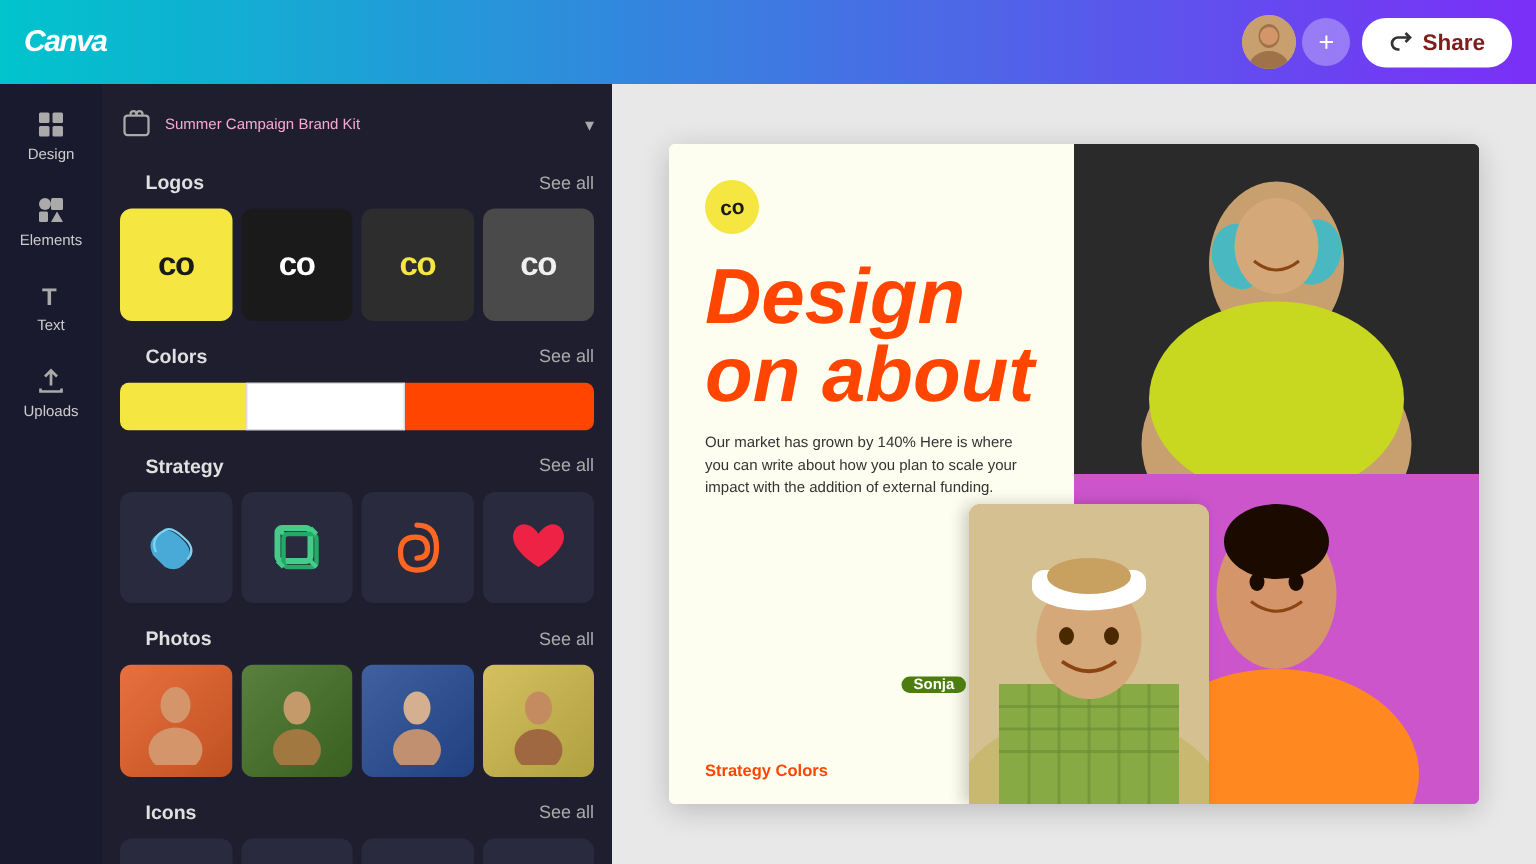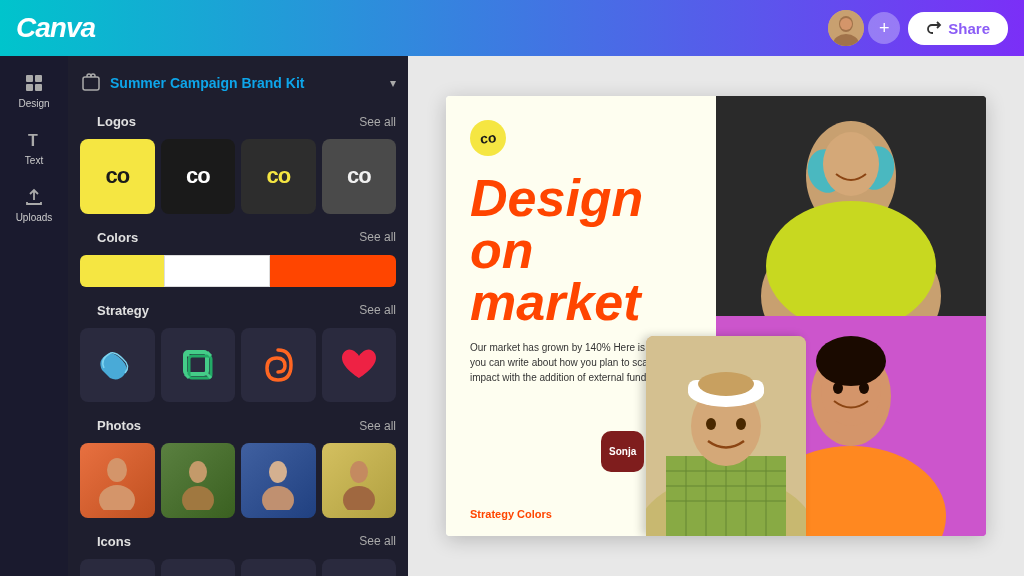--- a/index.html
+++ b/index.html
@@ -10,21 +10,21 @@
       height: 56px;
       background: linear-gradient(90deg, #00c4cc, #7b2ff7);
       display: flex;
       align-items: center;
       padding: 0 16px;
       justify-content: space-between;
       position: relative;
       z-index: 10;
     }
     .canva-logo {
-      font-size: 28px;
+      font-size: 20px;
       font-weight: bold;
       color: white;
       font-style: italic;
       letter-spacing: -1px;
     }
     .header-right {
       display: flex;
       align-items: center;
       gap: 8px;
     }
@@ -57,21 +57,21 @@
       align-items: center;
       justify-content: center;
     }
     .share-btn {
       background: white;
       border: none;
       border-radius: 16px;
       padding: 8px 18px;
       font-size: 15px;
       font-weight: 600;
-      color: #8b5cf6;
+      color: #7f1d1d;
       cursor: pointer;
       display: flex;
       align-items: center;
       gap: 6px;
     }
     .share-btn .share-icon-svg { width: 16px; height: 16px; }
 
     
     .main {
       display: flex;
@@ -132,23 +132,23 @@
       gap: 8px;
       margin-bottom: 16px;
       padding: 4px 0;
     }
     .brand-kit-icon {
       width: 22px;
       height: 22px;
       color: #aaa;
     }
     .brand-kit-name {
-      font-size: 14px;
-      font-weight: 700;
-      color: #0ea5e9;
+      font-size: 10px;
+      font-weight: 400;
+      color: #f9a8d4;
       flex: 1;
     }
     .chevron-icon { color: #aaa; font-size: 12px; }
 
     .section-header {
       display: flex;
       justify-content: space-between;
       align-items: center;
       margin-bottom: 10px;
     }
@@ -323,27 +323,27 @@
       bottom: 16px;
       left: 24px;
       font-size: 11px;
       font-weight: 600;
       color: #ff4500;
     }
 
     
     .sonja-tag {
       position: absolute;
-      background: #7f1d1d;
+      background: #4d7c0f;
       color: white;
       font-size: 10px;
       font-weight: 600;
-      padding: 15px 8px;
+      padding: 0 8px;
       border-radius: 10px;
-      bottom: 64px;
+      bottom: 74px;
       left: 155px;
       z-index: 5;
     }
 
     .canvas-top-right {
       grid-column: 2;
       grid-row: 1;
       background: #2a2a2a;
       overflow: hidden;
       position: relative;
@@ -427,20 +427,31 @@
           <rect x="11" y="2" width="7" height="7" rx="1"></rect>
           <rect x="2" y="11" width="7" height="7" rx="1"></rect>
           <rect x="11" y="11" width="7" height="7" rx="1"></rect>
         </svg>
       </div>
       <span class="icon-label">Design</span>
     </div>
     <div class="sidebar-icon-item">
       <div class="icon-shape">
         <svg width="20" height="20" viewBox="0 0 20 20" fill="currentColor">
+          <circle cx="6" cy="6" r="4"></circle>
+          <rect x="10" y="2" width="8" height="8" rx="1"></rect>
+          <polygon points="10,18 14,11 18,18"></polygon>
+          <rect x="2" y="11" width="6" height="7" rx="1"></rect>
+        </svg>
+      </div>
+      <span class="icon-label">Elements</span>
+    </div>
+    <div class="sidebar-icon-item">
+      <div class="icon-shape">
+        <svg width="20" height="20" viewBox="0 0 20 20" fill="currentColor">
           <text x="4" y="16" font-size="16" font-weight="bold">T</text>
         </svg>
       </div>
       <span class="icon-label">Text</span>
     </div>
     <div class="sidebar-icon-item">
       <div class="icon-shape">
         <svg width="20" height="20" viewBox="0 0 20 20" fill="none" stroke="currentColor" stroke-width="1.8">
           <path d="M10 3v10M6 7l4-4 4 4"></path>
           <path d="M3 15v2h14v-2"></path>
@@ -592,21 +603,21 @@
     <div class="design-canvas">
 
       <div class="canvas-main">
         <div class="canvas-logo">
           <div class="canvas-logo-circle">
             <span class="canvas-logo-text">co</span>
           </div>
         </div>
         <div class="design-headline">
           <div>Design</div>
-          <div>on market</div>
+          <div>on about</div>
         </div>
         <div class="design-body">Our market has grown by 140% Here is where you can write about how you plan to scale your impact with the addition of external funding.</div>
         <div class="design-footer">Strategy Colors</div>
 
         <div class="sonja-tag">Sonja</div>
       </div>
 
       <div class="canvas-top-right">
         <svg width="100%" height="100%" viewBox="0 0 270 220" preserveAspectRatio="xMidYMid slice">
           <rect width="270" height="220" fill="#2a2a2a"></rect>

